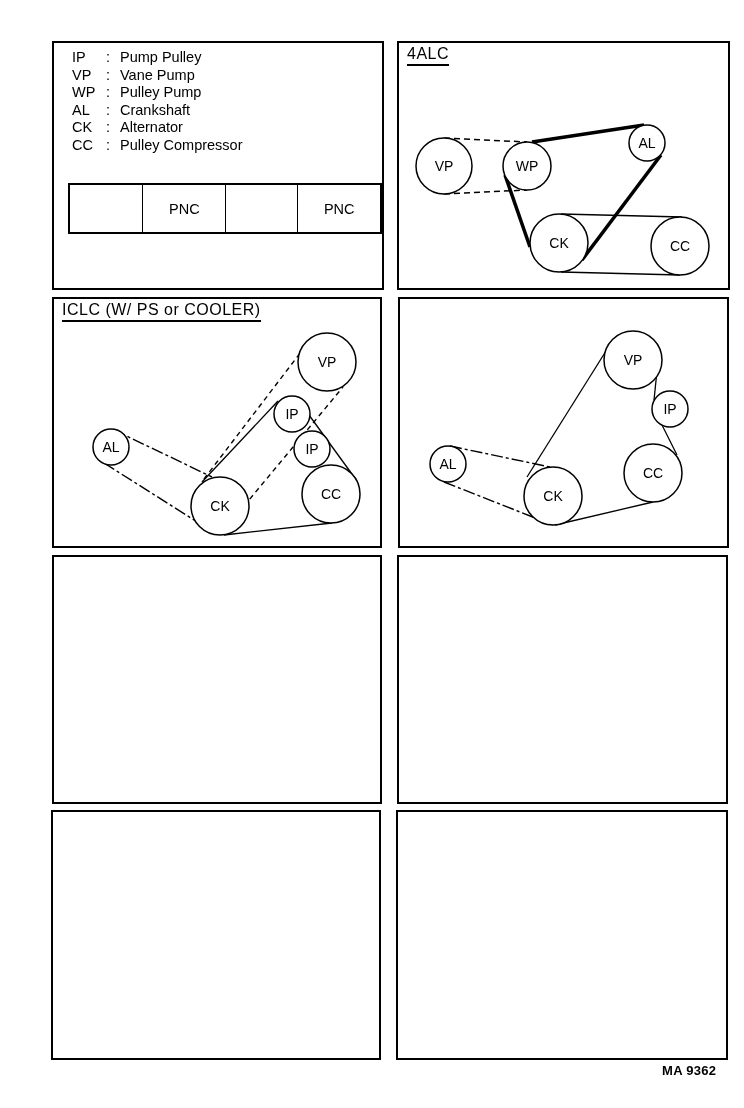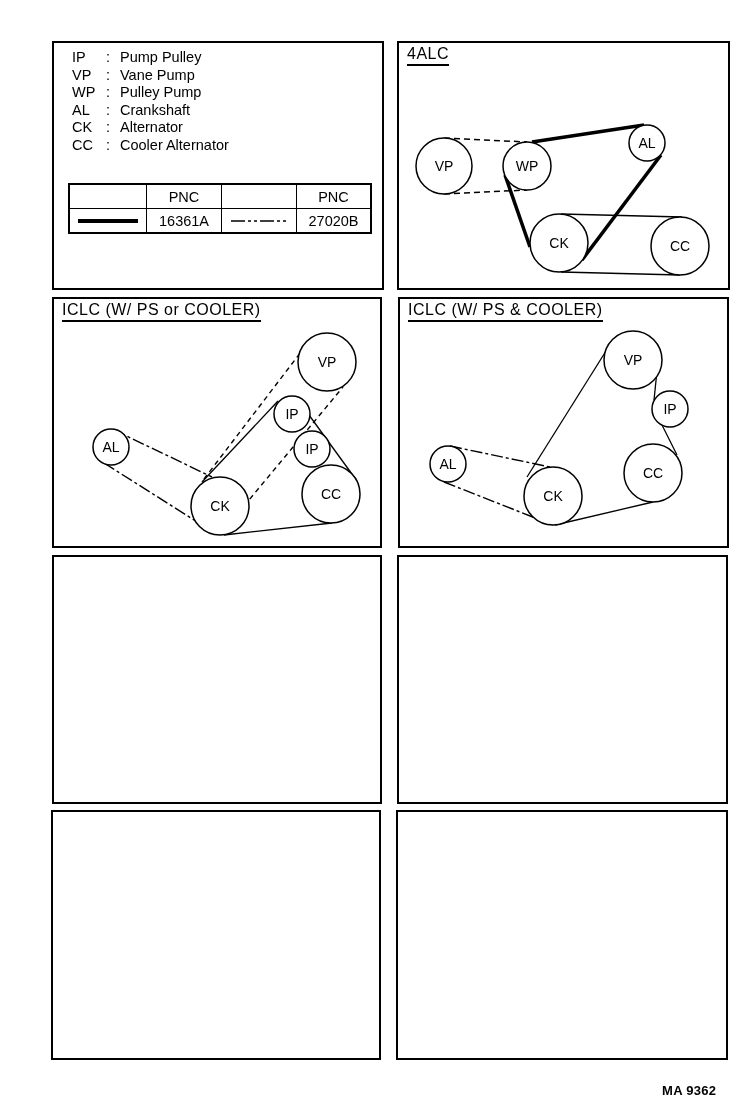--- a/index.html
+++ b/index.html
@@ -6,25 +6,25 @@
   body { width: 744px; height: 1108px; position: relative; overflow: hidden;
          font-family: "Liberation Sans", "DejaVu Sans", sans-serif; color: #000; }
   .panel { position: absolute; border: 2px solid #000; box-sizing: border-box; background: #fff; }
   .panel svg { position: absolute; left: 0; top: 0; }
   .legend-list { position: absolute; left: 18px; top: 6px; font-size: 14.5px; line-height: 17.5px; }
   .legend-row { display: flex; white-space: nowrap; }
   .legend-abbr { width: 34px; }
   .legend-colon { width: 14px; }
   table.pnc { position: absolute; left: 14px; top: 140px; border-collapse: collapse;
               border: 2px solid #000; font-size: 14.5px; }
-  table.pnc td { border: 1.5px solid #000; height: 23px; padding: 0; text-align: center; vertical-align: middle; }
+  table.pnc td { border: 1.5px solid #000; height: 23px; padding: 12px; text-align: center; vertical-align: middle; }
   .c1 { width: 76px; } .c2 { width: 74px; } .c3 { width: 74px; } .c4 { width: 73px; }
   .title { position: absolute; left: 8px; top: 2px; font-size: 16px; letter-spacing: 0.5px;
            border-bottom: 2px solid #000; padding-bottom: 1px; white-space: nowrap; }
-  .footer { position: absolute; left: 662px; top: 1063px; font-size: 13px; font-weight: bold; letter-spacing: 0.3px; margin-top: 20px; }
+  .footer { position: absolute; left: 662px; top: 1063px; font-size: 13px; font-weight: bold; letter-spacing: 0.3px; }
   svg text { font-family: "Liberation Sans", "DejaVu Sans", sans-serif; font-size: 14px; text-anchor: middle; dominant-baseline: central; }
 </style>
 </head>
 <body>
 
 <div class="panel" style="left:52px;top:41px;width:332px;height:249px;">
   <div class="legend-list">
     <div class="legend-row">
         <span class="legend-abbr">IP</span>
         <span class="legend-colon">:</span>
@@ -46,44 +46,30 @@
         <span>Crankshaft</span>
       </div>
     <div class="legend-row">
         <span class="legend-abbr">CK</span>
         <span class="legend-colon">:</span>
         <span>Alternator</span>
       </div>
     <div class="legend-row">
         <span class="legend-abbr">CC</span>
         <span class="legend-colon">:</span>
-        <span>Cooler Alternator</span>
+        <span>Pulley Compressor</span>
       </div>
   </div>
   <table class="pnc">
     <tbody>
         <tr>
       <td class="c1"></td>
       <td class="c2">PNC</td>
       <td class="c3"></td>
       <td class="c4">PNC</td>
-    </tr>
-    <tr>
-      <td>
-            <svg width="64" height="8" style="position:static;display:block;margin:auto">
-              <line x1="2" y1="4" x2="62" y2="4" stroke="#000" stroke-width="4"></line>
-            </svg>
-          </td>
-      <td>16361A</td>
-      <td>
-            <svg width="60" height="8" style="position:static;display:block;margin:auto">
-              <line x1="2" y1="4" x2="58" y2="4" stroke="#000" stroke-width="1.3" stroke-dasharray="14,3,3,3,3,3"></line>
-            </svg>
-          </td>
-      <td>27020B</td>
     </tr>
   </tbody>
     </table>
 </div>
 
 <div class="panel" style="left:397px;top:41px;width:333px;height:249px;">
   <svg width="333" height="249">
 
     <line x1="45" y1="95" x2="128" y2="99" stroke="#000" stroke-width="1.5" stroke-dasharray="6,4"></line>
     <line x1="45" y1="151" x2="128" y2="147" stroke="#000" stroke-width="1.5" stroke-dasharray="6,4"></line>
@@ -182,21 +168,20 @@
       </g>
     <g>
         <circle cx="153" cy="197" r="29" fill="#fff" stroke="#000" stroke-width="1.5"></circle>
         <text x="153" y="197">CK</text>
       </g>
     <g>
         <circle cx="253" cy="174" r="29" fill="#fff" stroke="#000" stroke-width="1.5"></circle>
         <text x="253" y="174">CC</text>
       </g>
   </svg>
-  <div class="title">ICLC (W/ PS &amp; COOLER)</div>
 </div>
 
 <div class="panel" style="left:52px;top:555px;width:330px;height:249px;"></div>
 <div class="panel" style="left:397px;top:555px;width:331px;height:249px;"></div>
 <div class="panel" style="left:51px;top:810px;width:330px;height:250px;"></div>
 <div class="panel" style="left:396px;top:810px;width:332px;height:250px;"></div>
 
 <div class="footer">MA  9362</div>
 
 </body></html>

